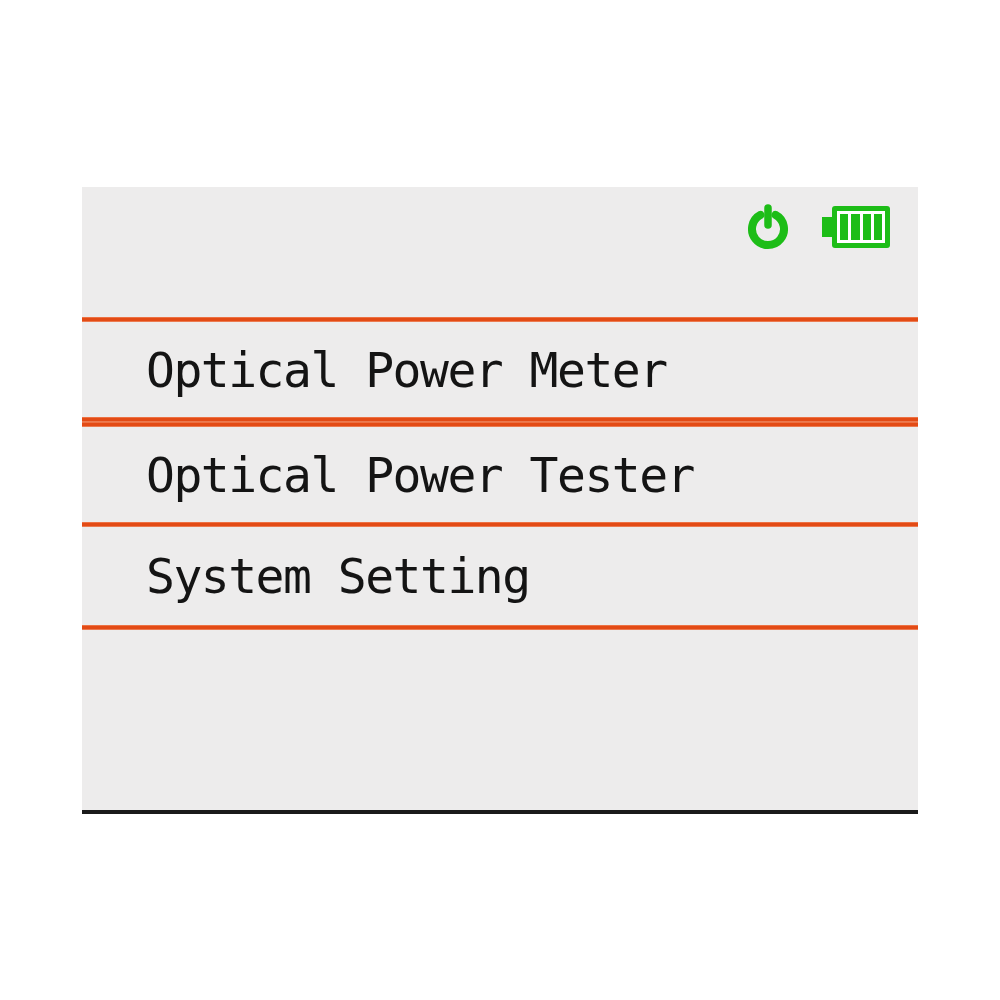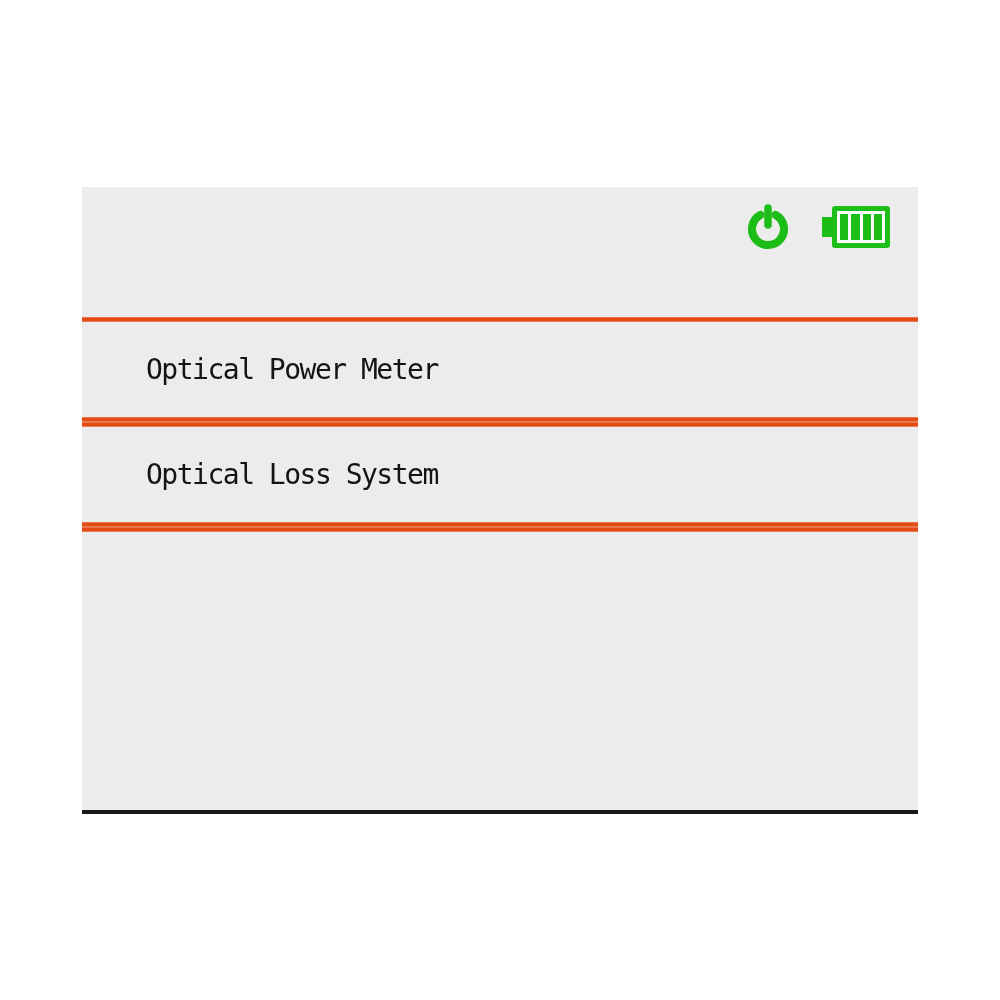--- a/index.html
+++ b/index.html
@@ -40,21 +40,21 @@
   .divider {
     height: 5px;
     width: 100%;
     background: linear-gradient(#f2855a, #e34b15 30%, #e34b15 75%, #f09a78);
   }
   .row {
     display: flex;
     align-items: center;
     padding-left: 64px;
     color: #141414;
-    font-size: 28px;
+    font-size: 48px;
     letter-spacing: -1.5px;
     white-space: pre;
   }
   .row.h95 { height: 95px; }
   .row.h98 { height: 98px; }
   .row.selected {
     padding-left: 54px;
   }
   .row.selected .label {
     background: #e8541e;
@@ -132,24 +132,27 @@
     <div class="row h95">
       <span class="label">Optical Power Meter</span>
     </div>
 
     <div class="divider"></div>
 
 
     <div class="divider"></div>
 
     <div class="row h95">
-      <span class="label">Optical Loss System</span>
+      <span class="label">Optical Power Tester</span>
     </div>
 
     <div class="divider"></div>
 
+    <div class="row h98">
+      <span class="label">System Setting</span>
+    </div>
 
     <div class="divider"></div>
 
     <div class="row empty"></div>
 
   </div>
 </div>
 
 </body></html>

